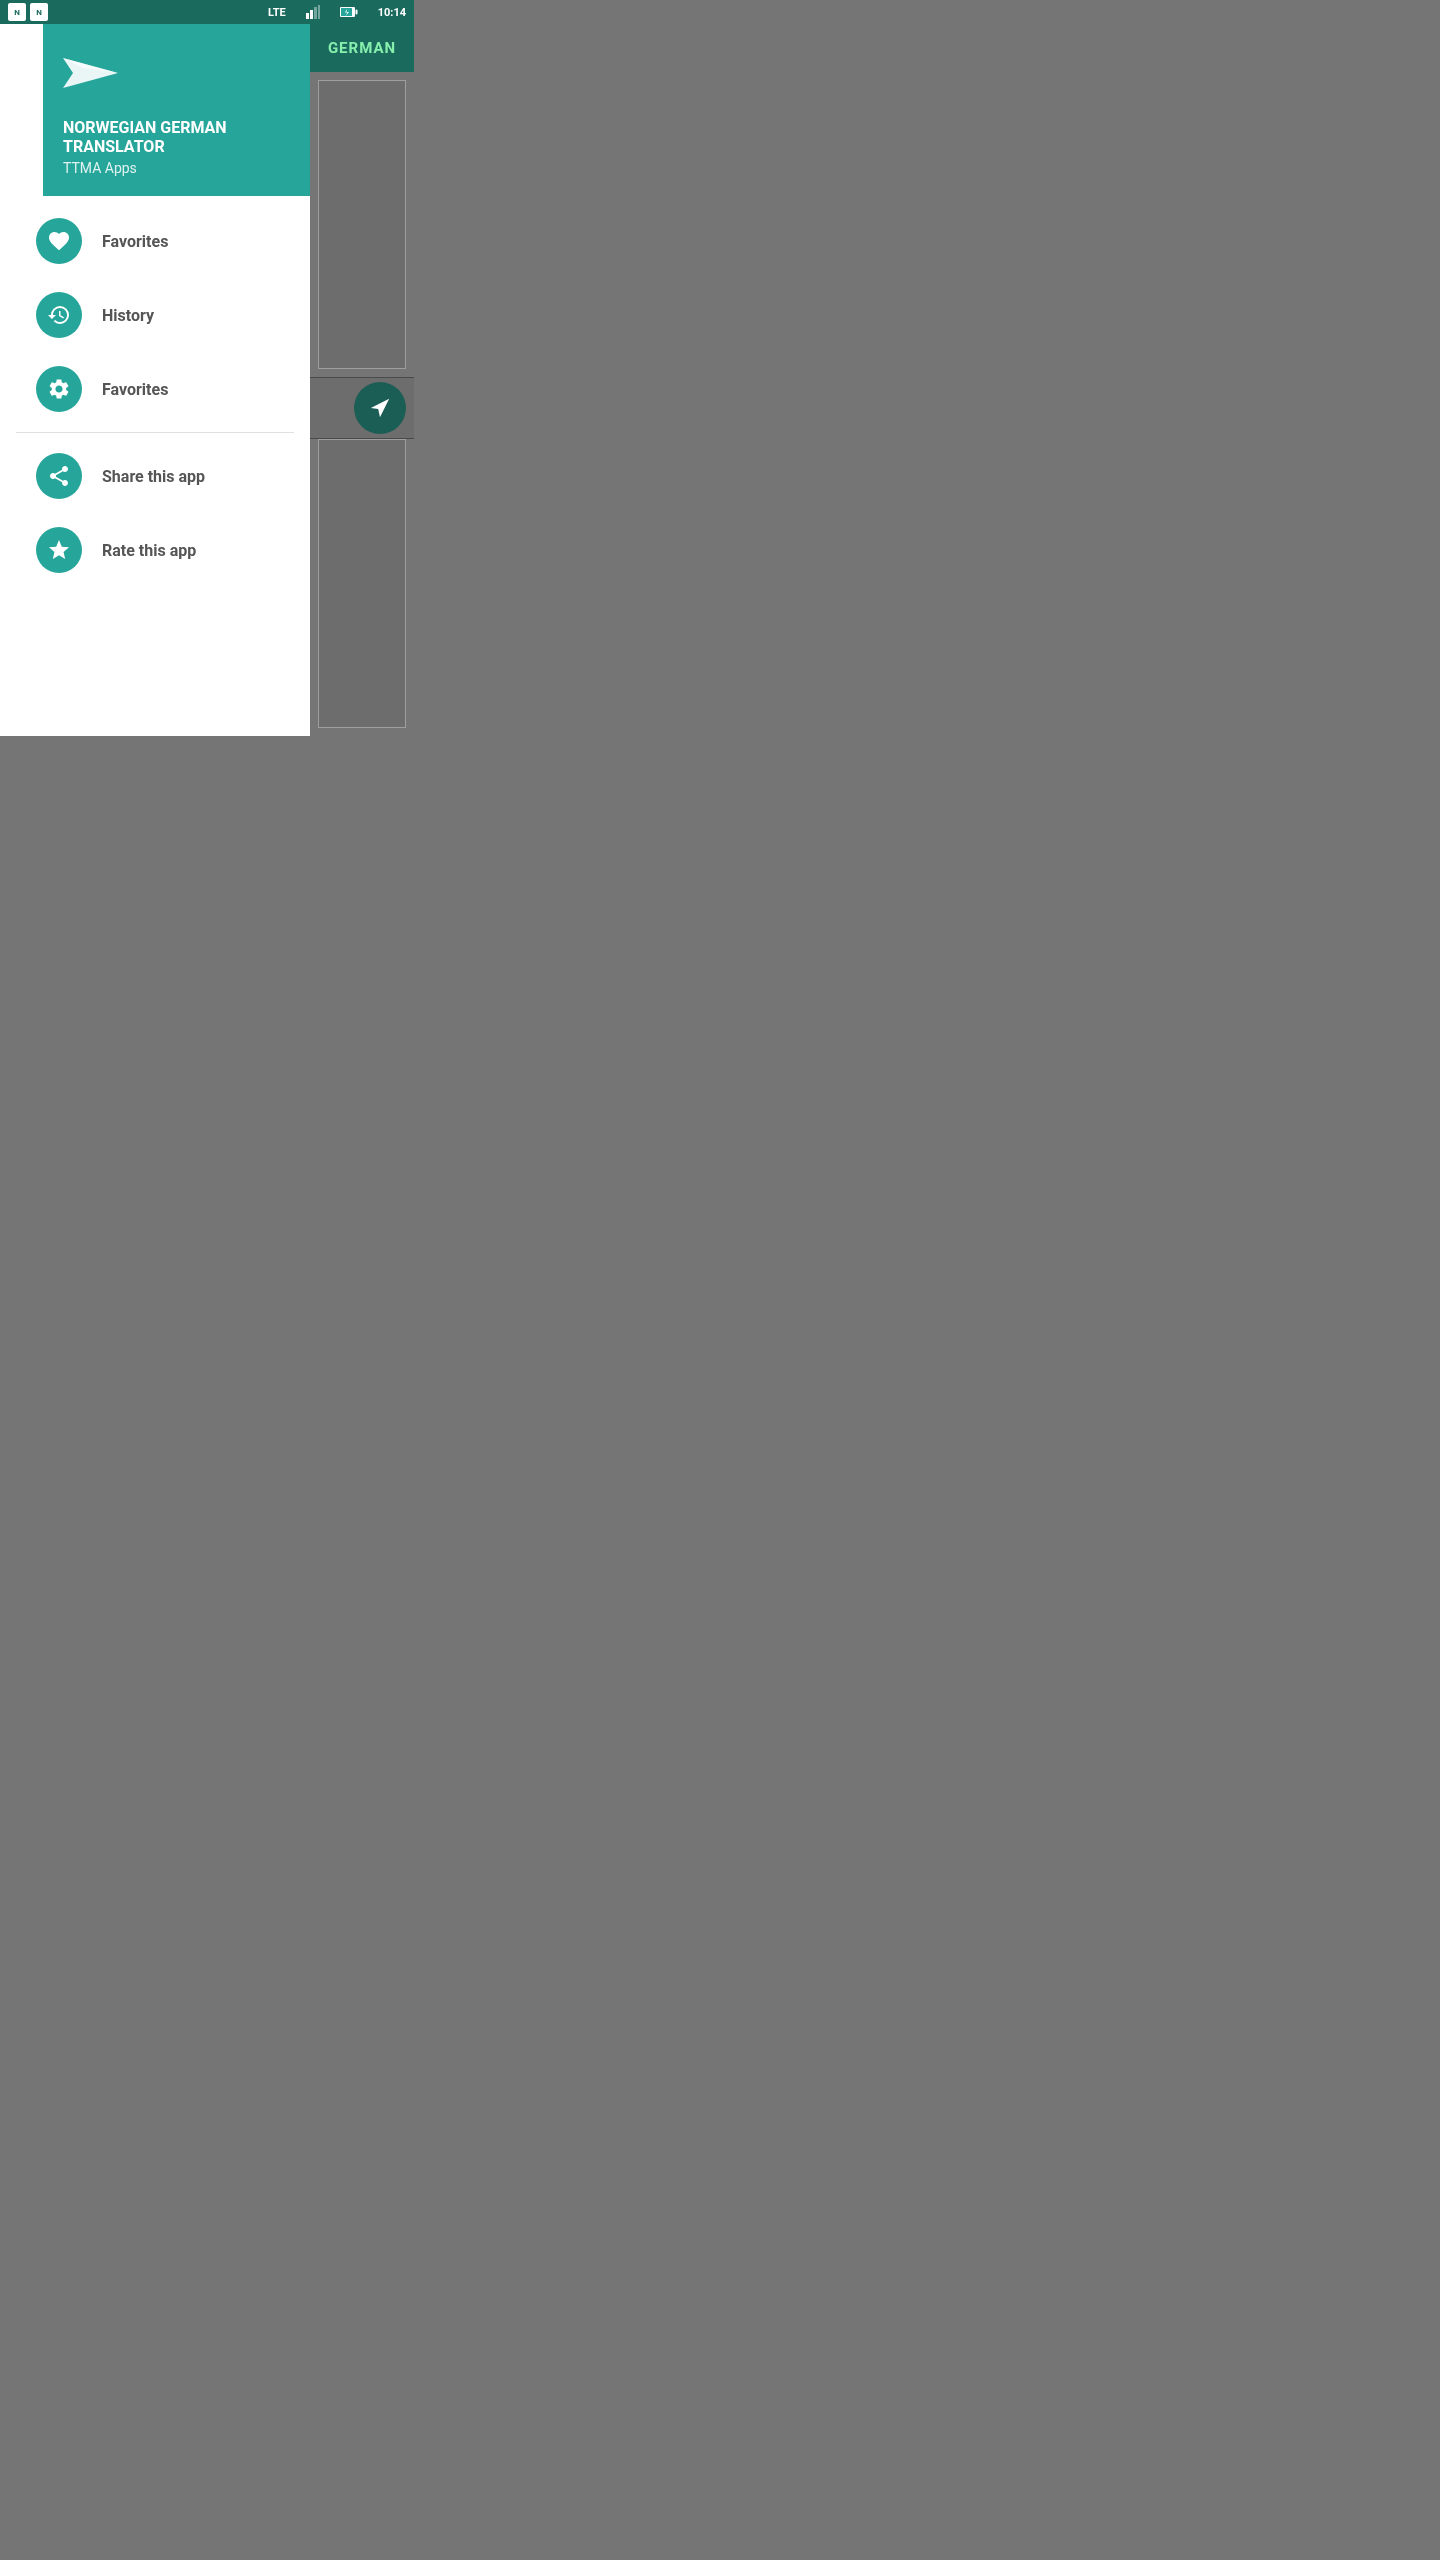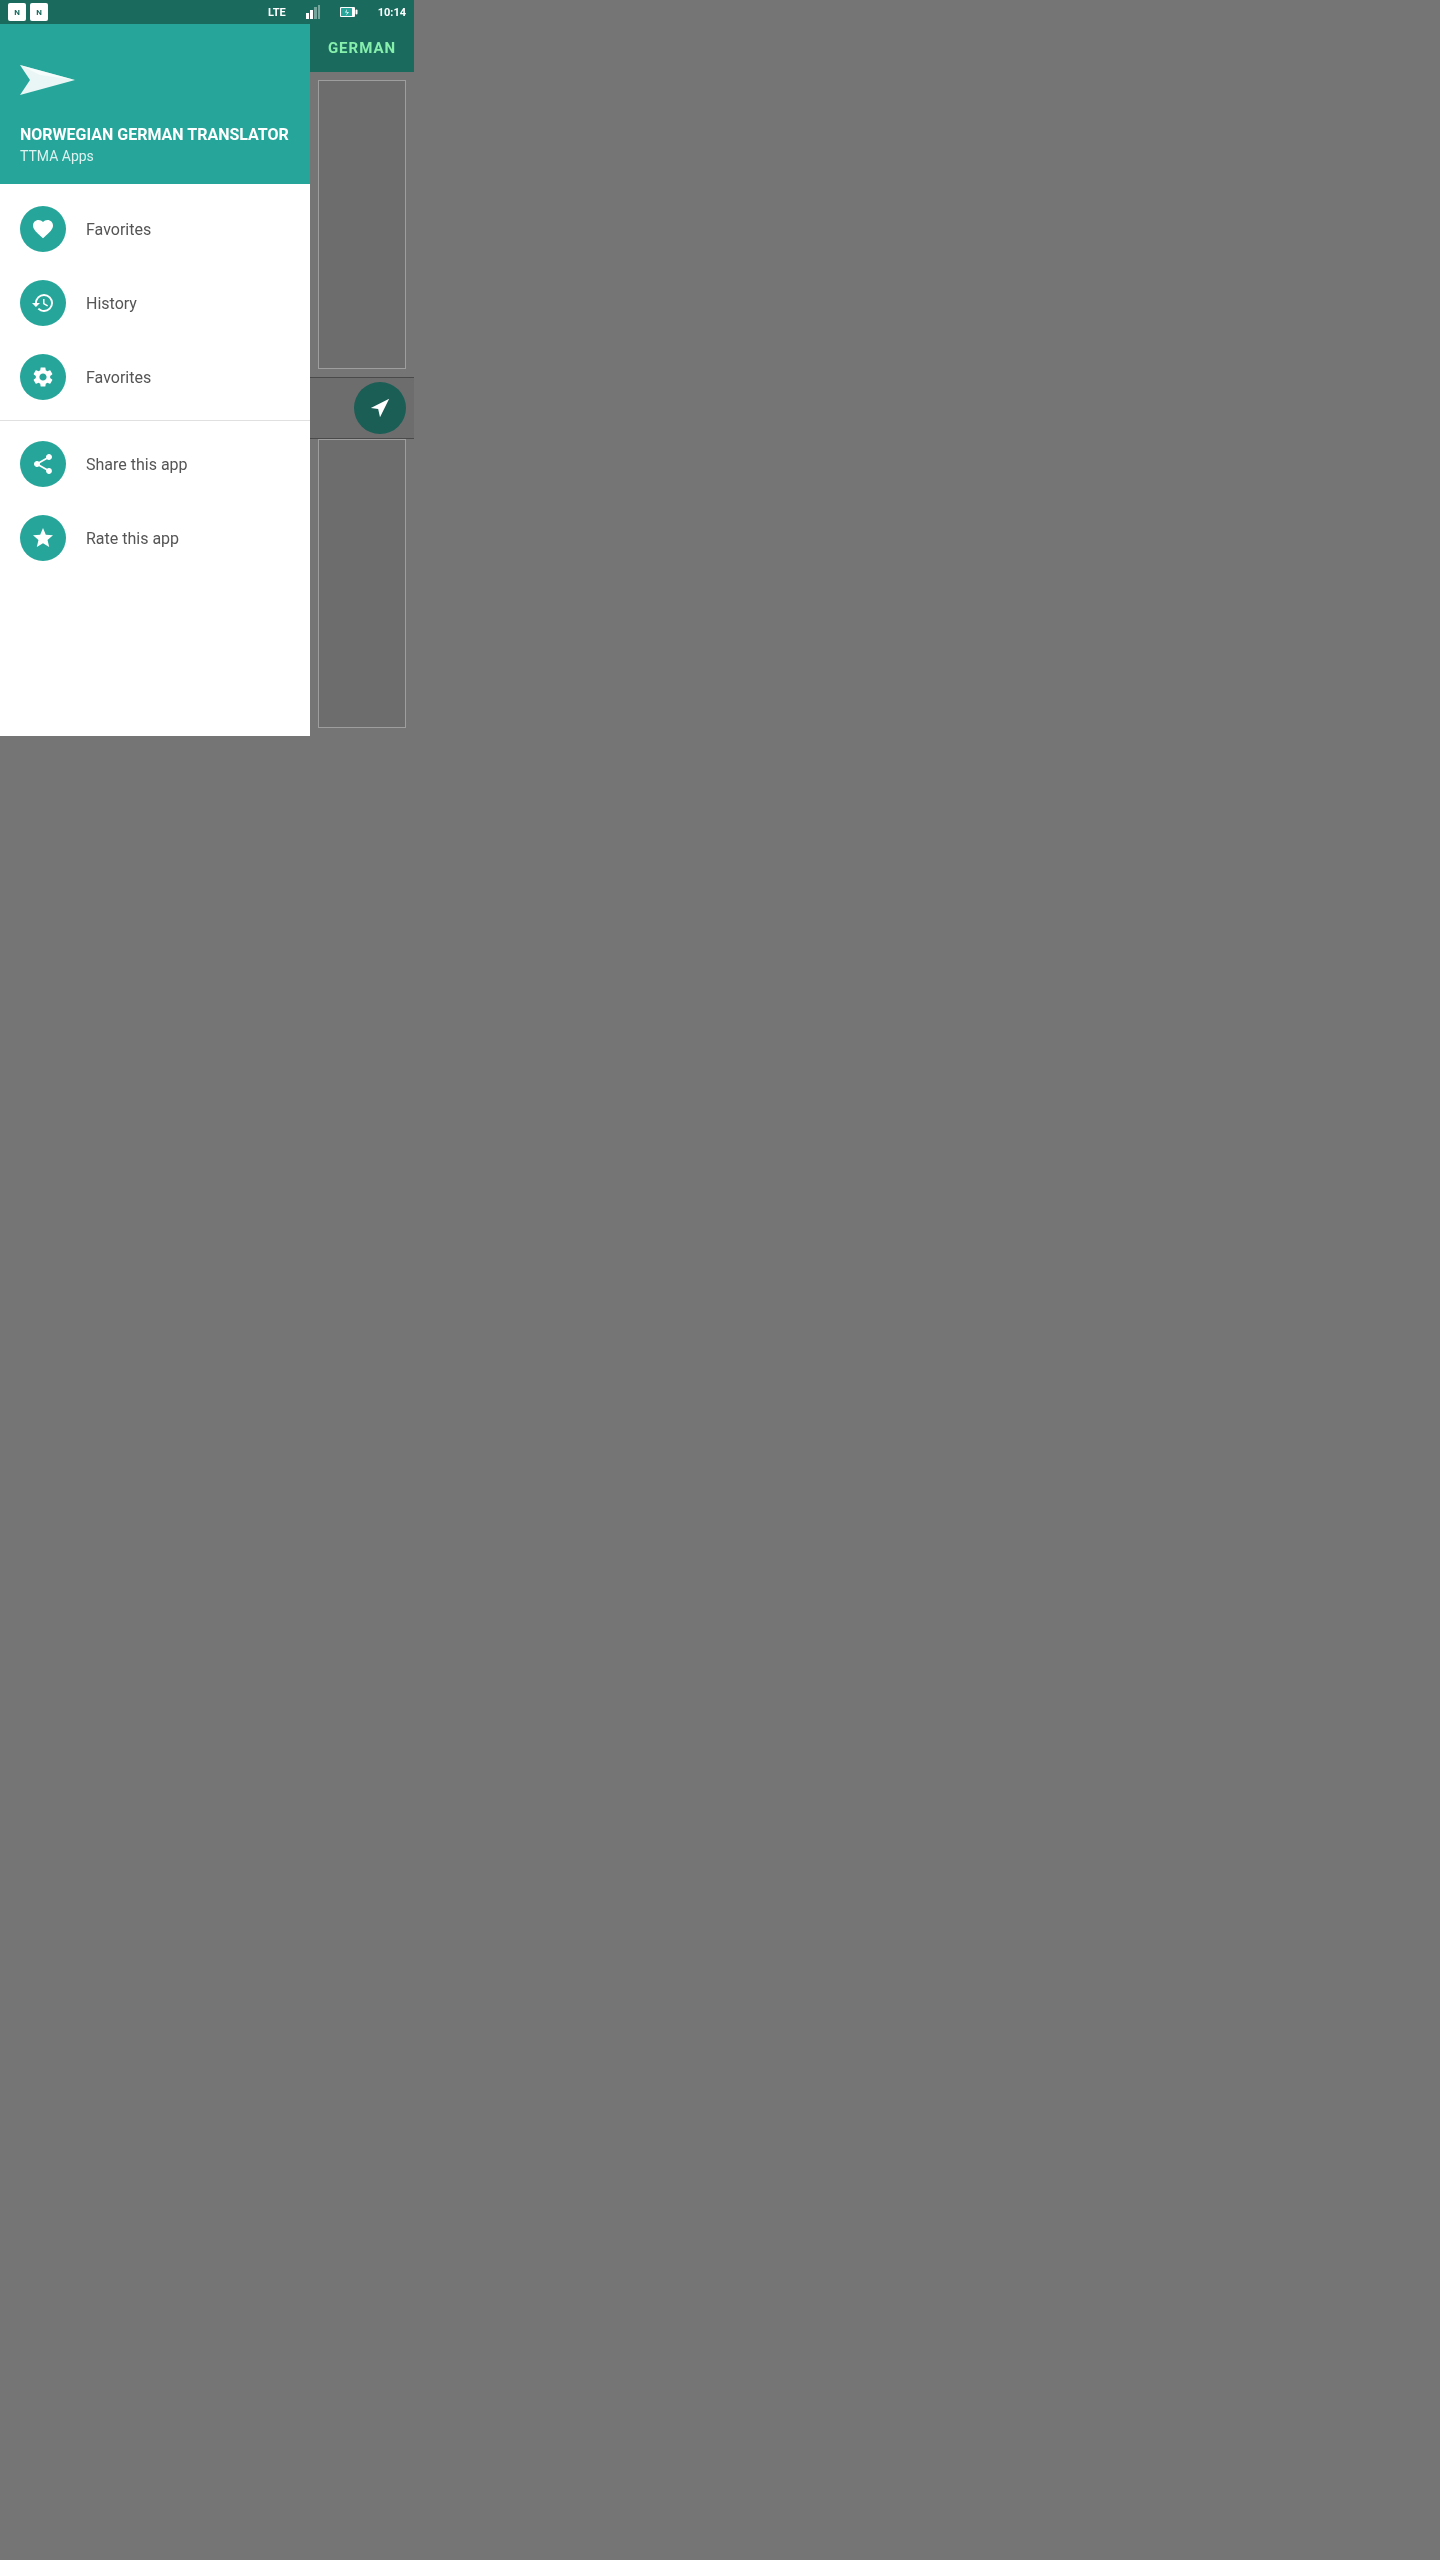--- a/index.html
+++ b/index.html
@@ -78,20 +78,21 @@
       position: relative;
     }
 
     .drawer-header {
       background: #26a69a;
       padding: 24px 20px 20px 20px;
       min-height: 160px;
       display: flex;
       flex-direction: column;
       justify-content: flex-end;
+      margin-left: 43px;
     }
 
     .app-logo {
       margin-bottom: 16px;
     }
 
     .logo-icon {
       width: 60px;
       height: 50px;
     }
@@ -105,21 +106,22 @@
     }
 
     .app-subtitle {
       color: rgba(255,255,255,0.85);
       font-size: 14px;
     }
 
     
     .nav-items {
       flex: 1;
-      padding: 8px 0;
+      padding: 8px 16px;
+      font-weight: bold;
     }
 
     .nav-item {
       display: flex;
       align-items: center;
       padding: 14px 20px;
       cursor: pointer;
       gap: 20px;
     }
 

